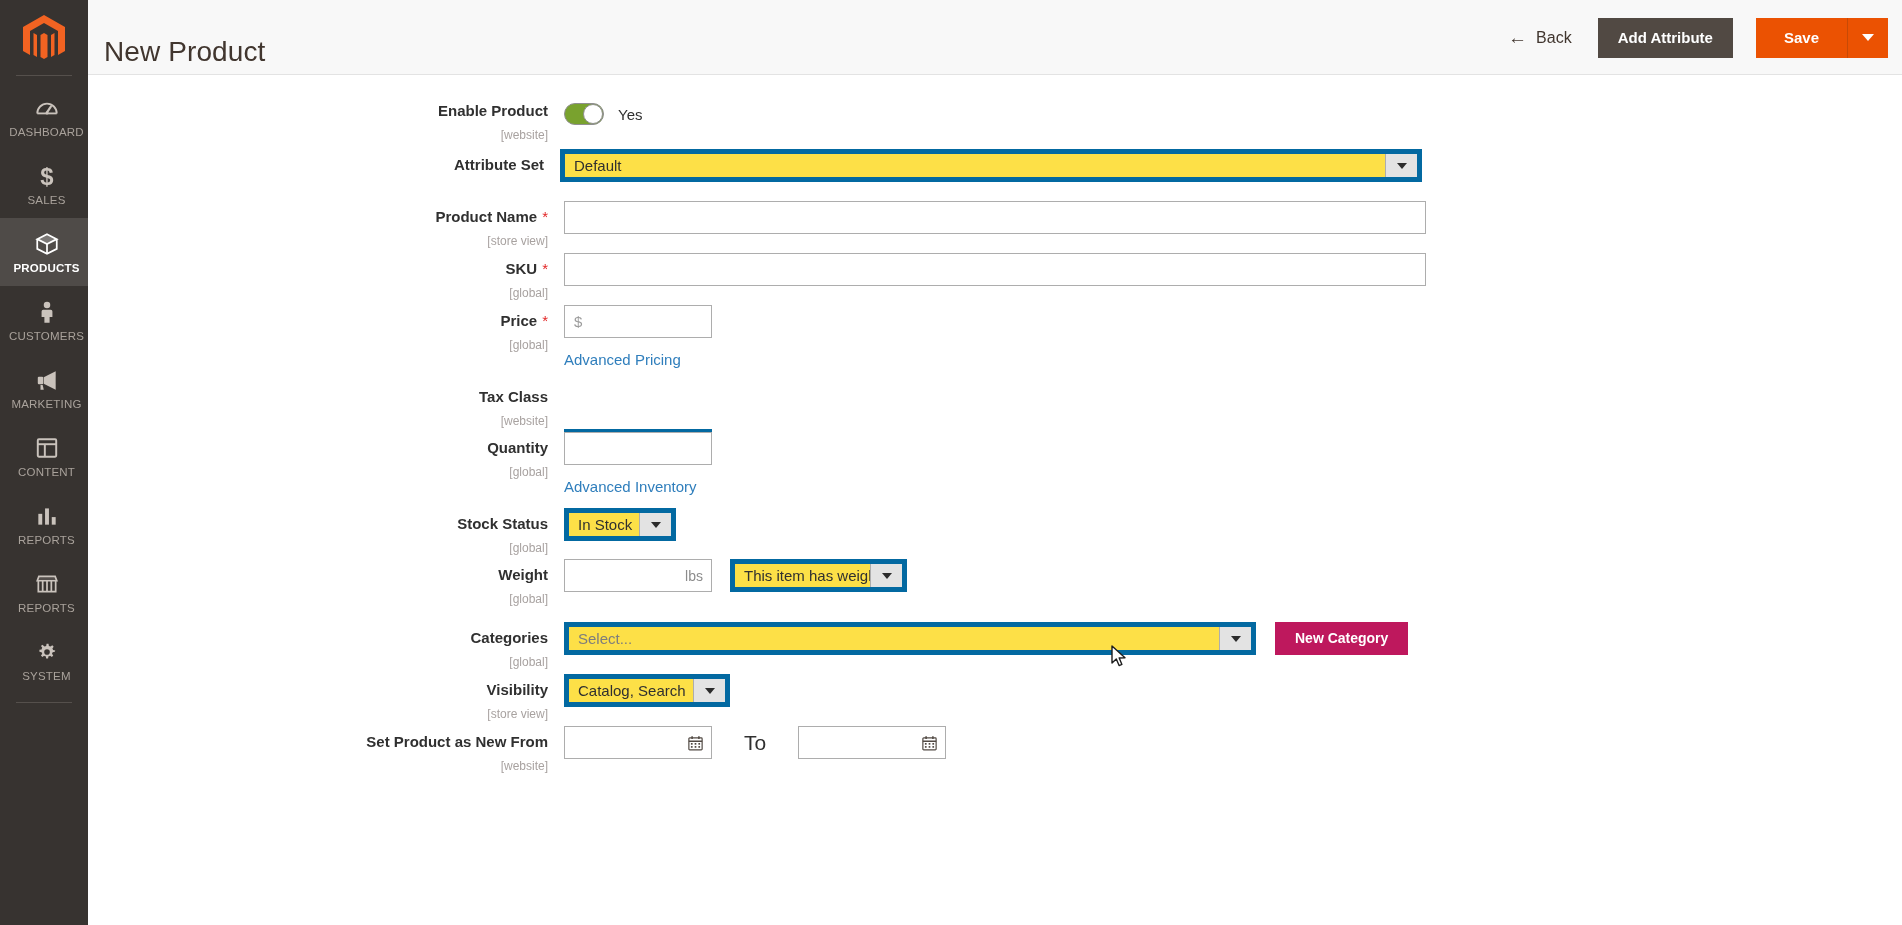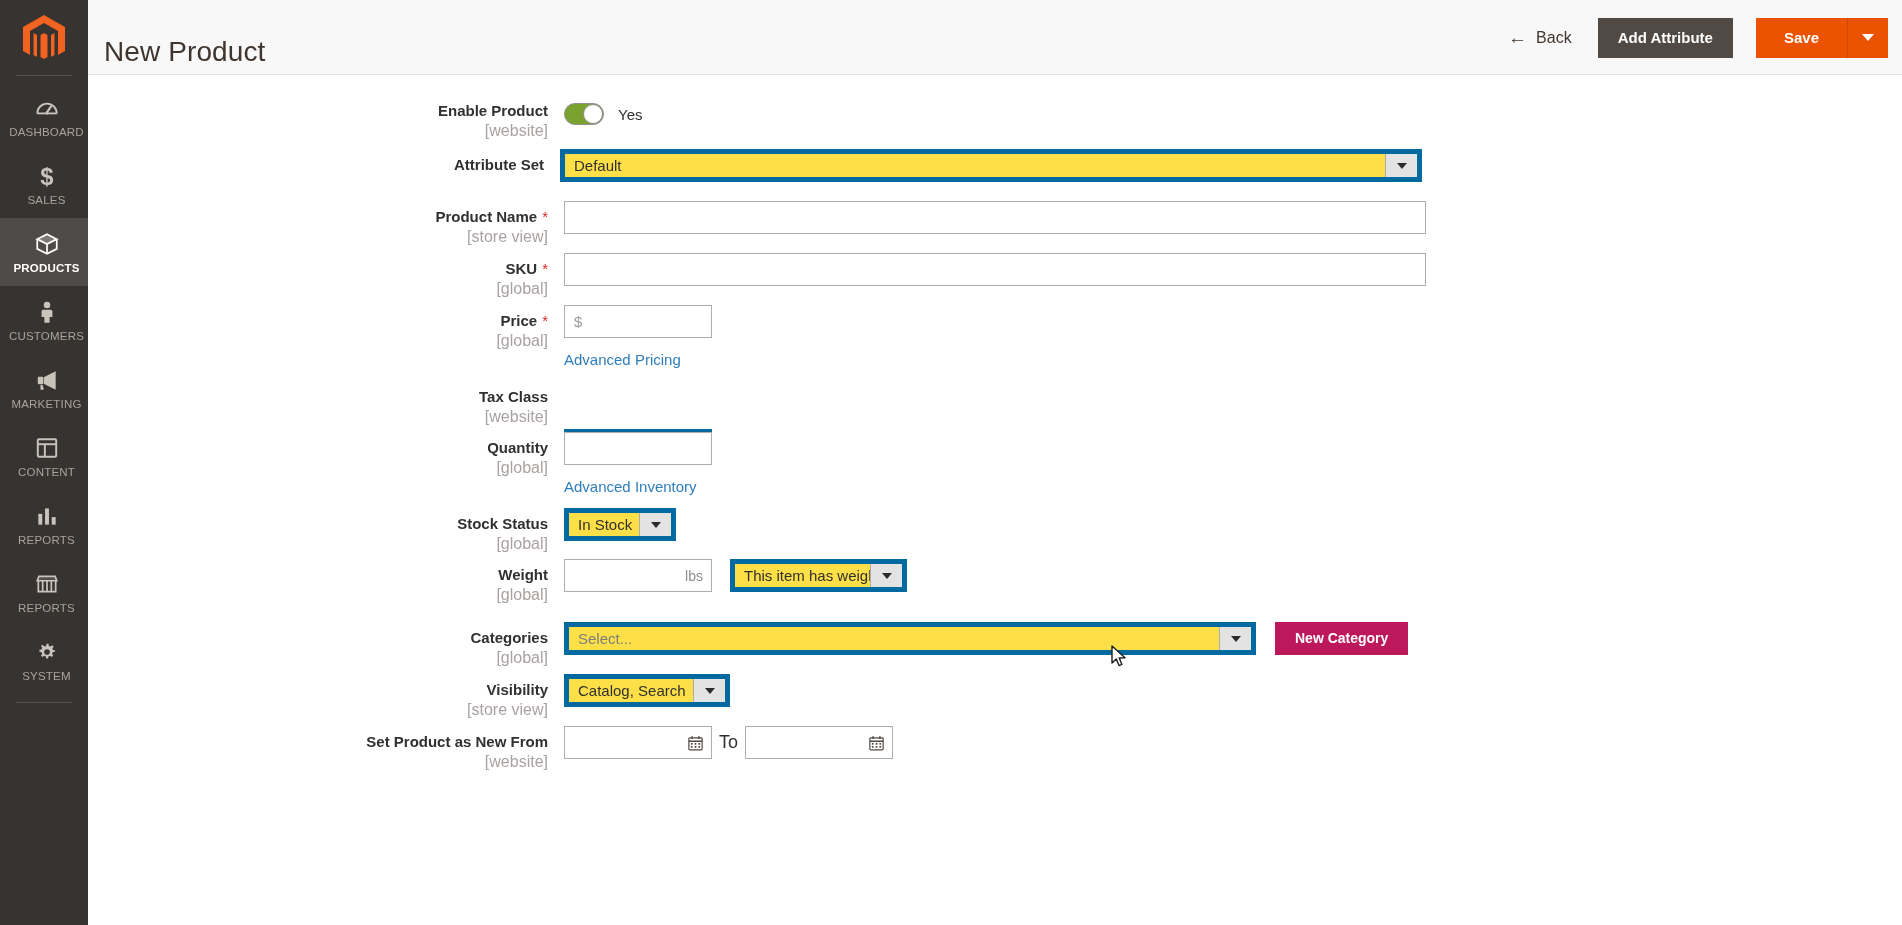--- a/index.html
+++ b/index.html
@@ -132,22 +132,22 @@
     font-size: 15px; color: #303030;
     font-weight: bold;
     white-space: nowrap;
   }
   .req-star {
     color: #e22626; font-weight: normal;
     margin-left: 5px; font-size: 15px;
   }
   .label-scope {
     display: block;
-    font-size: 16px; color: #a8a2a0;
-    margin-top: 2px;
+    font-size: 12px; color: #a8a2a0;
+    margin-top: 8px;
   }
   .control-col { display: flex; align-items: center; }
 
   input.txt {
     box-sizing: border-box;
     height: 33px;
     border: 1px solid #adadad;
     background: #ffffff;
     font-size: 15px;
     color: #303030;
@@ -241,22 +241,22 @@
     background: #be185d;
     color: #ffffff;
     font-size: 14px; font-weight: bold;
     height: 33px; line-height: 33px;
     padding: 0 20px;
     border: none; cursor: pointer;
     font-family: "Liberation Sans", sans-serif;
     margin-left: 19px;
   }
   .to-label {
-    font-size: 18px; color: #303030;
-    margin: 0 7px;
+    font-size: 21px; color: #303030;
+    margin: 0 32px;
   }
 
   
   #cursor {
     position: absolute;
     left: 1110px; top: 645px;
     width: 18px; height: 24px;
     pointer-events: none;
   }
 </style>

